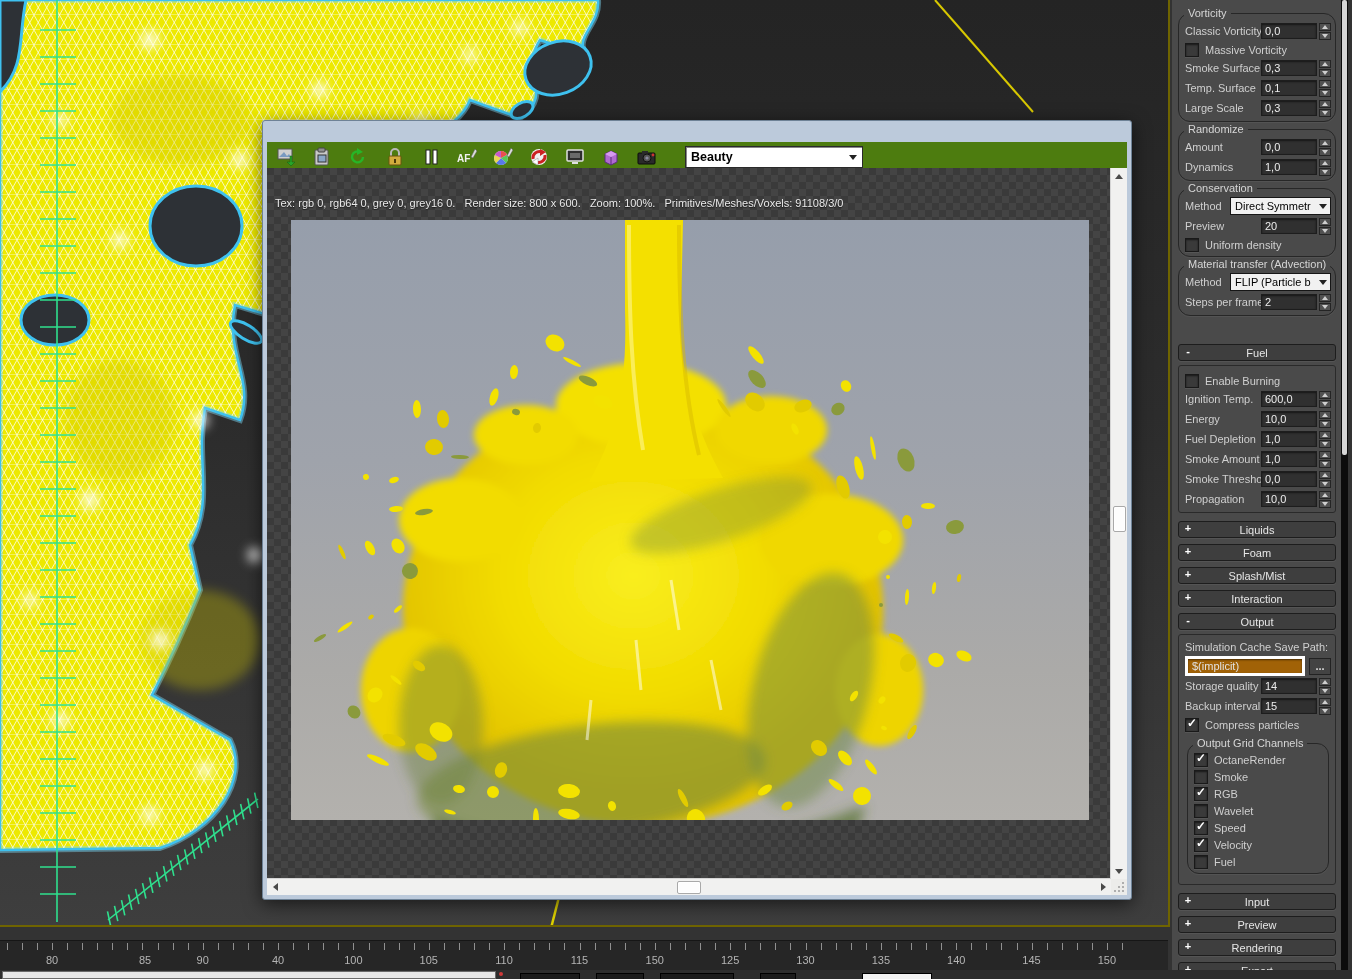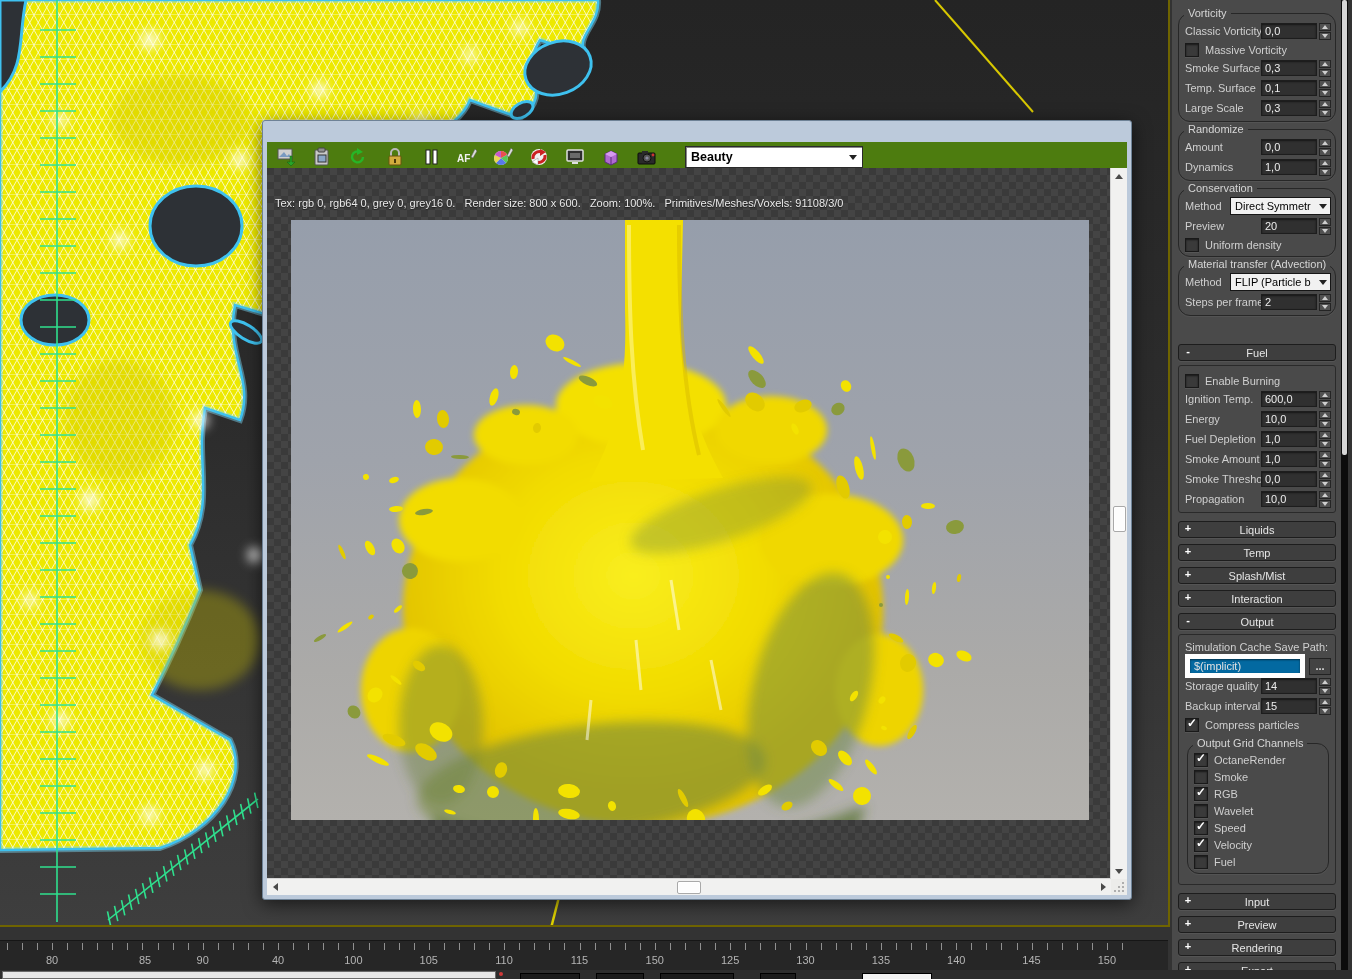--- a/index.html
+++ b/index.html
@@ -79,21 +79,21 @@
   .combo{width:92px;height:16px;background:#f1f1f1;border:1px solid #161616;color:#000;
       display:flex;align-items:center;justify-content:space-between;padding:0 3px 0 4px;white-space:nowrap;overflow:hidden}
   .combo .ca{width:0;height:0;border-left:4px solid transparent;border-right:4px solid transparent;border-top:5px solid #222;flex:0 0 auto;margin-left:2px}
   .rollup{height:15px;background:#3e3e3e;border:1px solid #1d1d1d;border-radius:3px;margin:0 2px 6px 2px;
       position:relative;display:flex;align-items:center;justify-content:center;color:#e6e6e6;
       box-shadow:0 1px 0 rgba(255,255,255,.06)}
   .rollup .pm{position:absolute;left:4px;top:2px;width:10px;height:10px;line-height:9px;text-align:center;
       font-weight:bold;color:#fff;font-size:11px}
   .rbody{border:1px solid #2a2a2a;border-radius:3px;margin:-2px 2px 8px 2px;padding:6px 4px 3px 6px}
   .pfrow{display:flex;align-items:center;height:20px}
-  .pfield{flex:1;height:13px;background:#0369a1;border:5px solid #ffffff;color:#e2e2e2;
+  .pfield{flex:1;height:13px;background:#a16207;border:3px solid #ffffff;color:#e2e2e2;
       padding:1px 19px 0 4px;box-shadow:inset 0 1px 2px rgba(0,0,0,.55)}
   .dots{width:20px;height:15px;background:#434343;border:1px solid #222;margin-left:4px;color:#ddd;
       display:flex;align-items:center;justify-content:center;font-weight:bold}
   .lrow{height:15px;white-space:nowrap}
   
   #ruler{position:absolute;left:0;top:940px;width:1168px;height:30px;background:#262626;border-top:1px solid #161616}
   .tick{position:absolute;top:2px;width:1px;height:7px;background:#909090}
   .tlabel{position:absolute;top:13px;transform:translateX(-50%);font-size:11px;color:#b4b4b4}
   #trackrow{position:absolute;left:0;top:970px;width:1352px;height:9px;background:#2e2e2e}
   #trackbar{position:absolute;left:2px;top:1px;width:492px;height:6px;background:#e8e8e8;border:1px solid #6b6b6b}
@@ -696,21 +696,21 @@
           </span>
         </span>
       </div>
     </div>
     <div class="rollup">
       <span class="pm">+</span>
       <span>Liquids</span>
     </div>
     <div class="rollup">
       <span class="pm">+</span>
-      <span>Temp</span>
+      <span>Foam</span>
     </div>
     <div class="rollup">
       <span class="pm">+</span>
       <span>Splash/Mist</span>
     </div>
     <div class="rollup">
       <span class="pm">+</span>
       <span>Interaction</span>
     </div>
     <div class="rollup">

